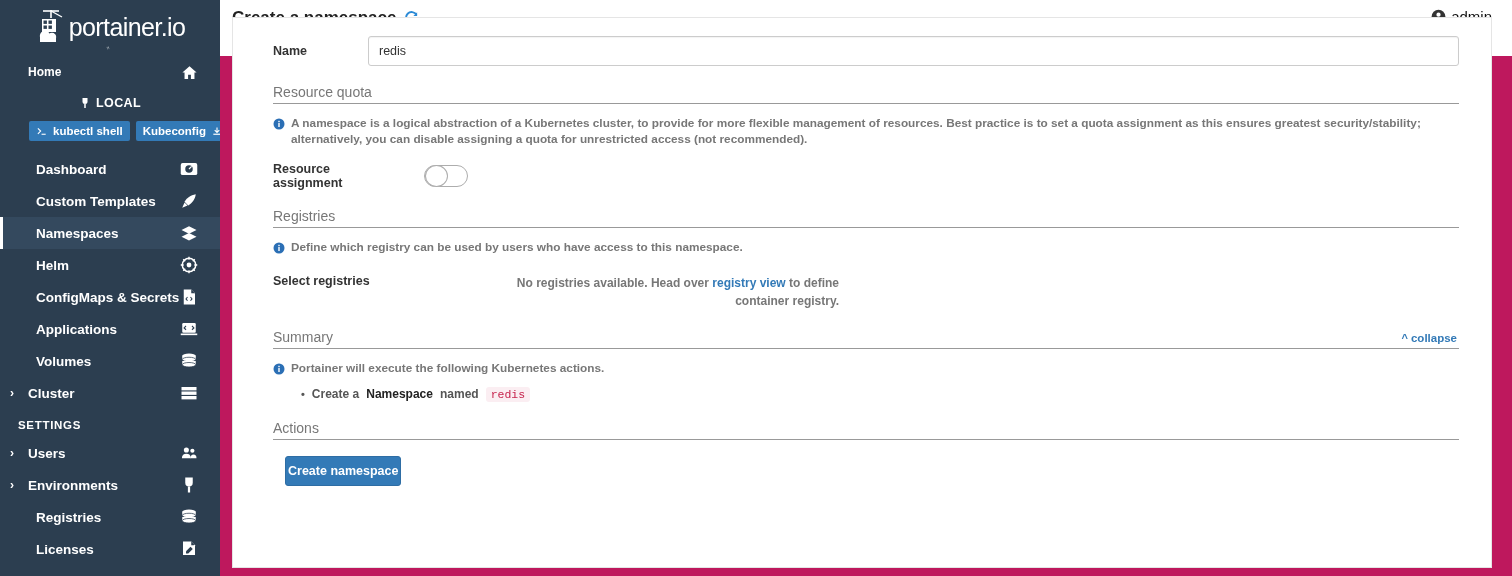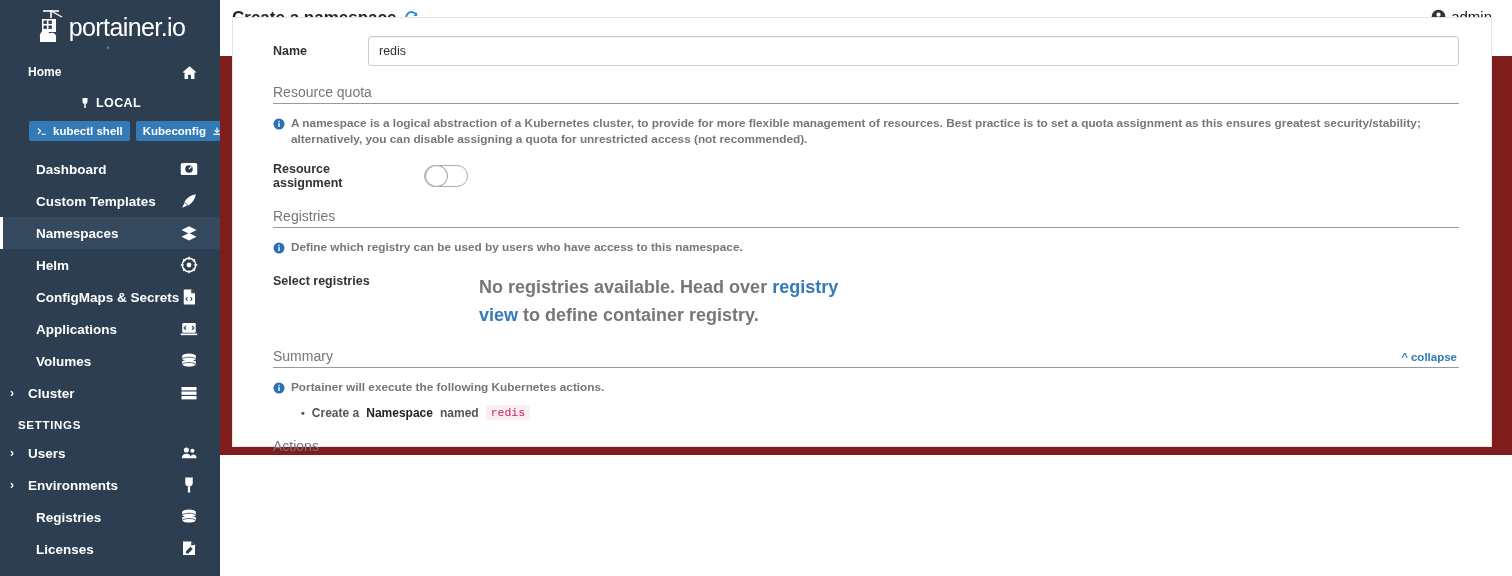--- a/index.html
+++ b/index.html
@@ -73,21 +73,21 @@
   }
   .nav-item.has-caret { padding-left: 28px; }
 
   .settings-label {
     font-size: 11.5px; font-weight: bold; letter-spacing: .7px;
     padding: 10px 0 6px 18px; color: #ffffff;
   }
 
   
   .main {
-    flex: 1; height: 455px; background: #7f1d1d;
+    flex: 1; height: 576px; background: #be185d;
     position: relative; overflow: hidden;
   }
   .topbar {
     background: #ffffff; height: 56px; padding: 8px 12px 0 12px;
     display: flex; justify-content: space-between; position: relative;
   }
   .page-title {
     font-size: 17px; font-weight: bold; color: #222;
     display: flex; align-items: center; gap: 8px;
   }
@@ -165,22 +165,22 @@
     width: 23px; height: 22px; border-radius: 50%;
     background: #ffffff; border: 1px solid #adadad;
   }
 
   .registries-row { display: flex; margin: 18px 0 0 20px; }
   .registries-label {
     width: 110px; min-width: 110px; font-size: 12.5px;
     font-weight: bold; color: #333;
   }
   .registries-text {
-    font-size: 18px; color: #777; line-height: 1.55;
-    max-width: 360px; margin-left: 96px; font-weight: bold;
+    font-size: 12px; color: #777; line-height: 1.55;
+    max-width: 360px; margin-left: 96px; font-weight: bold; text-align: right;
   }
   .registries-text a { color: #337ab7; text-decoration: none; cursor: pointer; }
 
   .summary-list { margin: 10px 0 0 48px; }
   .summary-item {
     font-size: 12px; color: #555; display: flex;
     align-items: center; gap: 7px; font-weight: bold;
   }
   .summary-item .bullet { font-size: 11px; color: #555; }
   .summary-item b { color: #222; }

